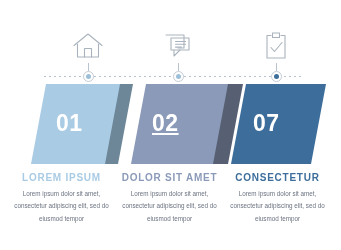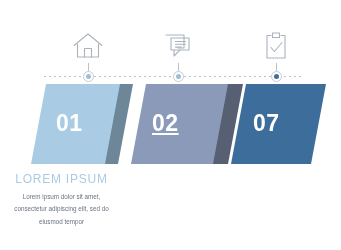--- a/index.html
+++ b/index.html
@@ -54,21 +54,21 @@
   .num-2 { left:152px;text-decoration:underline; }
   .num-3 { left:253px; }
 
   
   .cols { position:absolute; top:172px; left:0; width:341px; height:62px; }
   .col { position:absolute; top:0; width:107px; text-align:center; }
   .col-1 { left:8px; }
   .col-2 { left:116px; }
   .col-3 { left:224px; }
   .col h3 {
-    font-size:12px; font-weight:normal; letter-spacing:0.75px;
+    font-size:10px; font-weight:bold; letter-spacing:0.75px;
     text-transform:uppercase; margin-bottom:5px;
   }
   .h-1 { color:#a9cbe4; }
   .h-2 { color:#8b9ab8; }
   .h-3 { color:#3d6e9b; }
   .col p {
     font-size:6.3px; line-height:1.95; color:#6b7280;
     font-weight:normal; text-align:center;
   }
 </style>
@@ -132,15 +132,23 @@
     <span class="num num-1">01</span>
     <span class="num num-2">02</span>
     <span class="num num-3">07</span>
   </div>
 
   <div class="cols">
     <div class="col col-1">
       <h3 class="h-1">LOREM IPSUM</h3>
       <p>Lorem ipsum dolor sit amet, consectetur adipiscing elit, sed do eiusmod tempor</p>
     </div>
+    <div class="col col-2">
+      <h3 class="h-2">DOLOR SIT AMET</h3>
+      <p>Lorem ipsum dolor sit amet, consectetur adipiscing elit, sed do eiusmod tempor</p>
+    </div>
+    <div class="col col-3">
+      <h3 class="h-3">CONSECTETUR</h3>
+      <p>Lorem ipsum dolor sit amet, consectetur adipiscing elit, sed do eiusmod tempor</p>
+    </div>
   </div>
 
 </div>
 
 </body></html>

